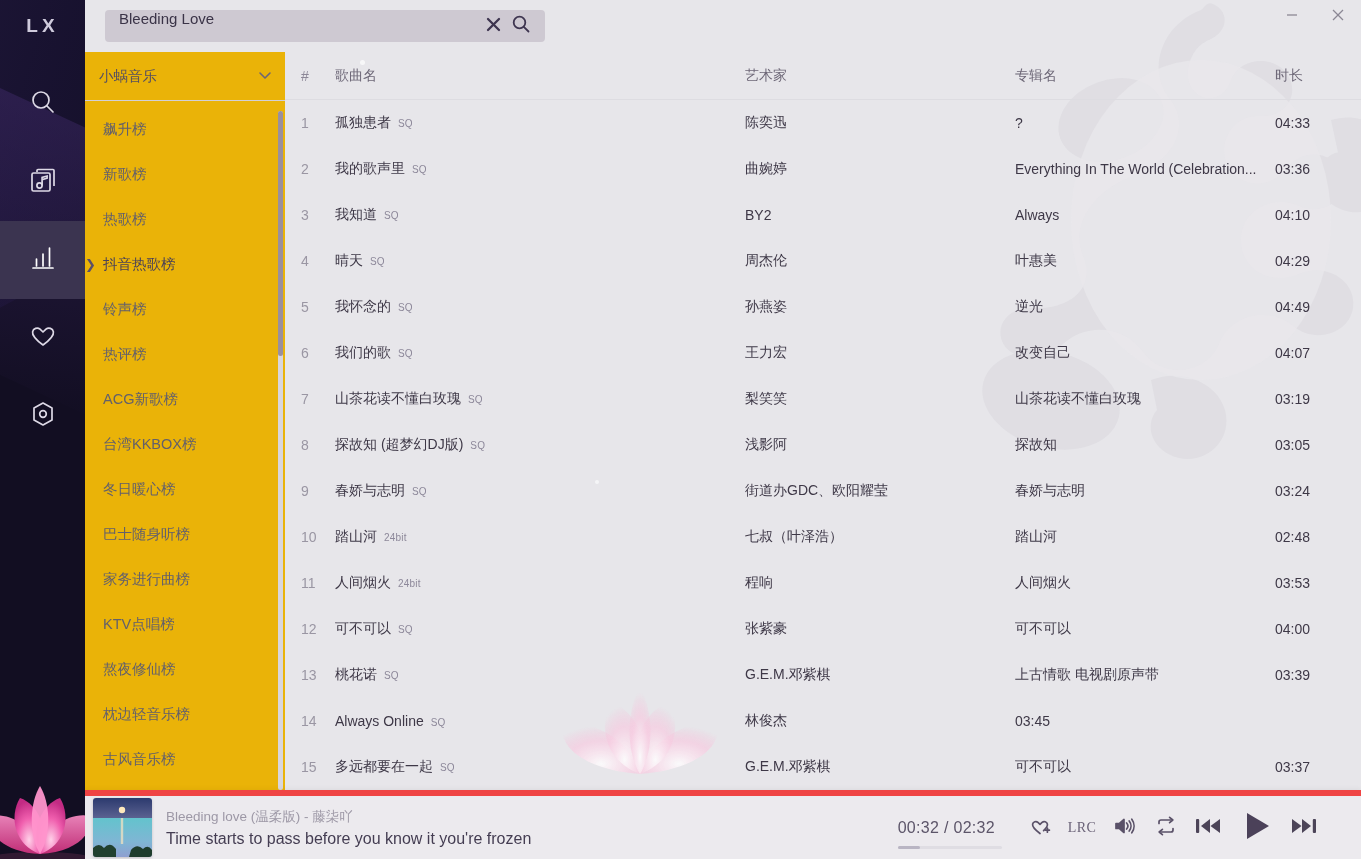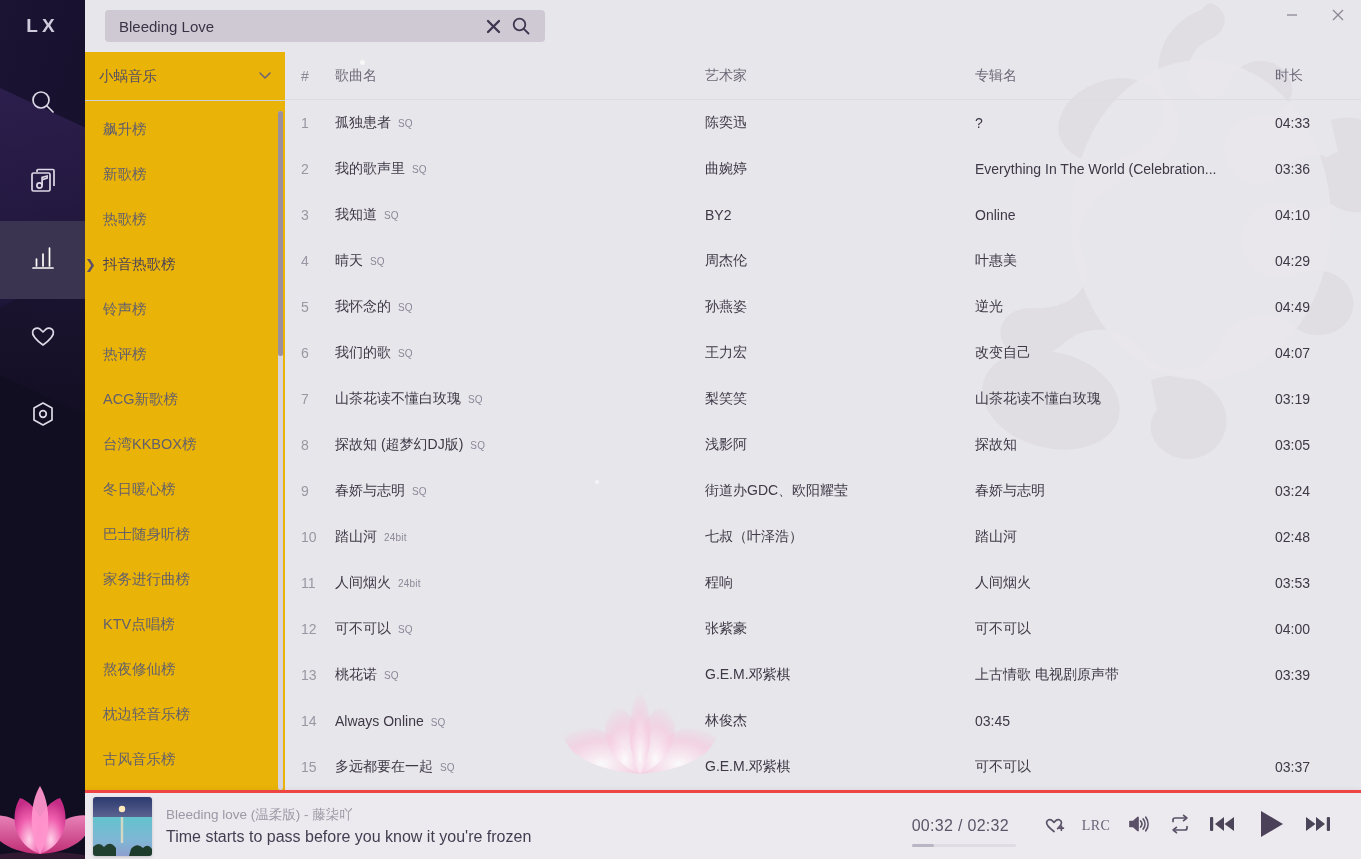--- a/index.html
+++ b/index.html
@@ -112,21 +112,21 @@
     flex: 0 0 52px;
     display: flex; align-items: center;
     padding: 0 0 0 20px;
     background: transparent;
   }
   .search-box {
     position: relative;
     width: 440px; height: 32px;
     background: #cec9d2;
     border-radius: 4px;
-    display: flex; align-items: center;
+    display: flex; align-items: flex-start;
     padding: 0 10px 0 14px;
   }
   .search-input {
     flex: 1;
     border: none; outline: none; background: transparent;
     font-family: "Liberation Sans", sans-serif;
     font-size: 15px;
     color: #3a3347;
   }
   .search-input::placeholder { color: #7b7387; }
@@ -239,42 +239,42 @@
   }
   .trow {
     display: flex; align-items: center;
     height: 46px;
     font-size: 14px;
     color: #3e3847;
     cursor: default;
   }
   .c-idx  { width: 50px; flex: 0 0 50px; text-align: left; padding-left: 16px; color: #9a96a3; }
   .c-name { width: 370px; flex: 0 0 370px; padding-right: 12px; display: flex; align-items: baseline; min-width: 0; }
-  .c-art  { width: 270px; flex: 0 0 270px; padding-right: 12px; overflow: hidden; white-space: nowrap; text-overflow: ellipsis; }
+  .c-art  { width: 270px; flex: 0 0 270px; padding-right: 12px; overflow: hidden; white-space: nowrap; text-overflow: ellipsis; margin-left: 40px; }
   .c-alb  { flex: 1 1 auto; padding-right: 12px; overflow: hidden; white-space: nowrap; text-overflow: ellipsis; }
   .c-dur  { width: 86px; flex: 0 0 86px; text-align: left; }
   .song-title { overflow: hidden; white-space: nowrap; text-overflow: ellipsis; }
   .tag {
     margin-left: 7px;
     font-size: 10px;
     color: #8d889a;
     letter-spacing: .2px;
     flex: 0 0 auto;
   }
   .thead .c-idx { color: #8c8797; }
 
   
   .player {
     position: relative;
     z-index: 6;
     height: 69px; flex: 0 0 69px;
     background: #eceaee;
-    border-top: 3px solid #ef4444;
+    border-top: 6px solid #ef4444;
     display: flex; align-items: center;
-    padding: 0 22px 0 8px;
+    padding: 0 36px 0 8px;
     box-shadow: 0 -1px 5px rgba(0,0,0,.05);
   }
   .album-art {
     width: 59px; height: 59px;
     flex: 0 0 59px;
     border-radius: 3px;
     overflow: hidden;
     margin-right: 14px;
     box-shadow: 0 1px 3px rgba(0,0,0,.18);
     cursor: pointer;
@@ -580,21 +580,21 @@
               <div class="c-alb">Everything In The World (Celebration...</div>
               <div class="c-dur">03:36</div>
             </div>
             <div class="trow">
               <div class="c-idx">3</div>
               <div class="c-name">
                 <span class="song-title">我知道</span>
                 <span class="tag">SQ</span>
               </div>
               <div class="c-art">BY2</div>
-              <div class="c-alb">Online</div>
+              <div class="c-alb">Always</div>
               <div class="c-dur">04:10</div>
             </div>
             <div class="trow">
               <div class="c-idx">4</div>
               <div class="c-name">
                 <span class="song-title">晴天</span>
                 <span class="tag">SQ</span>
               </div>
               <div class="c-art">周杰伦</div>
               <div class="c-alb">叶惠美</div>

